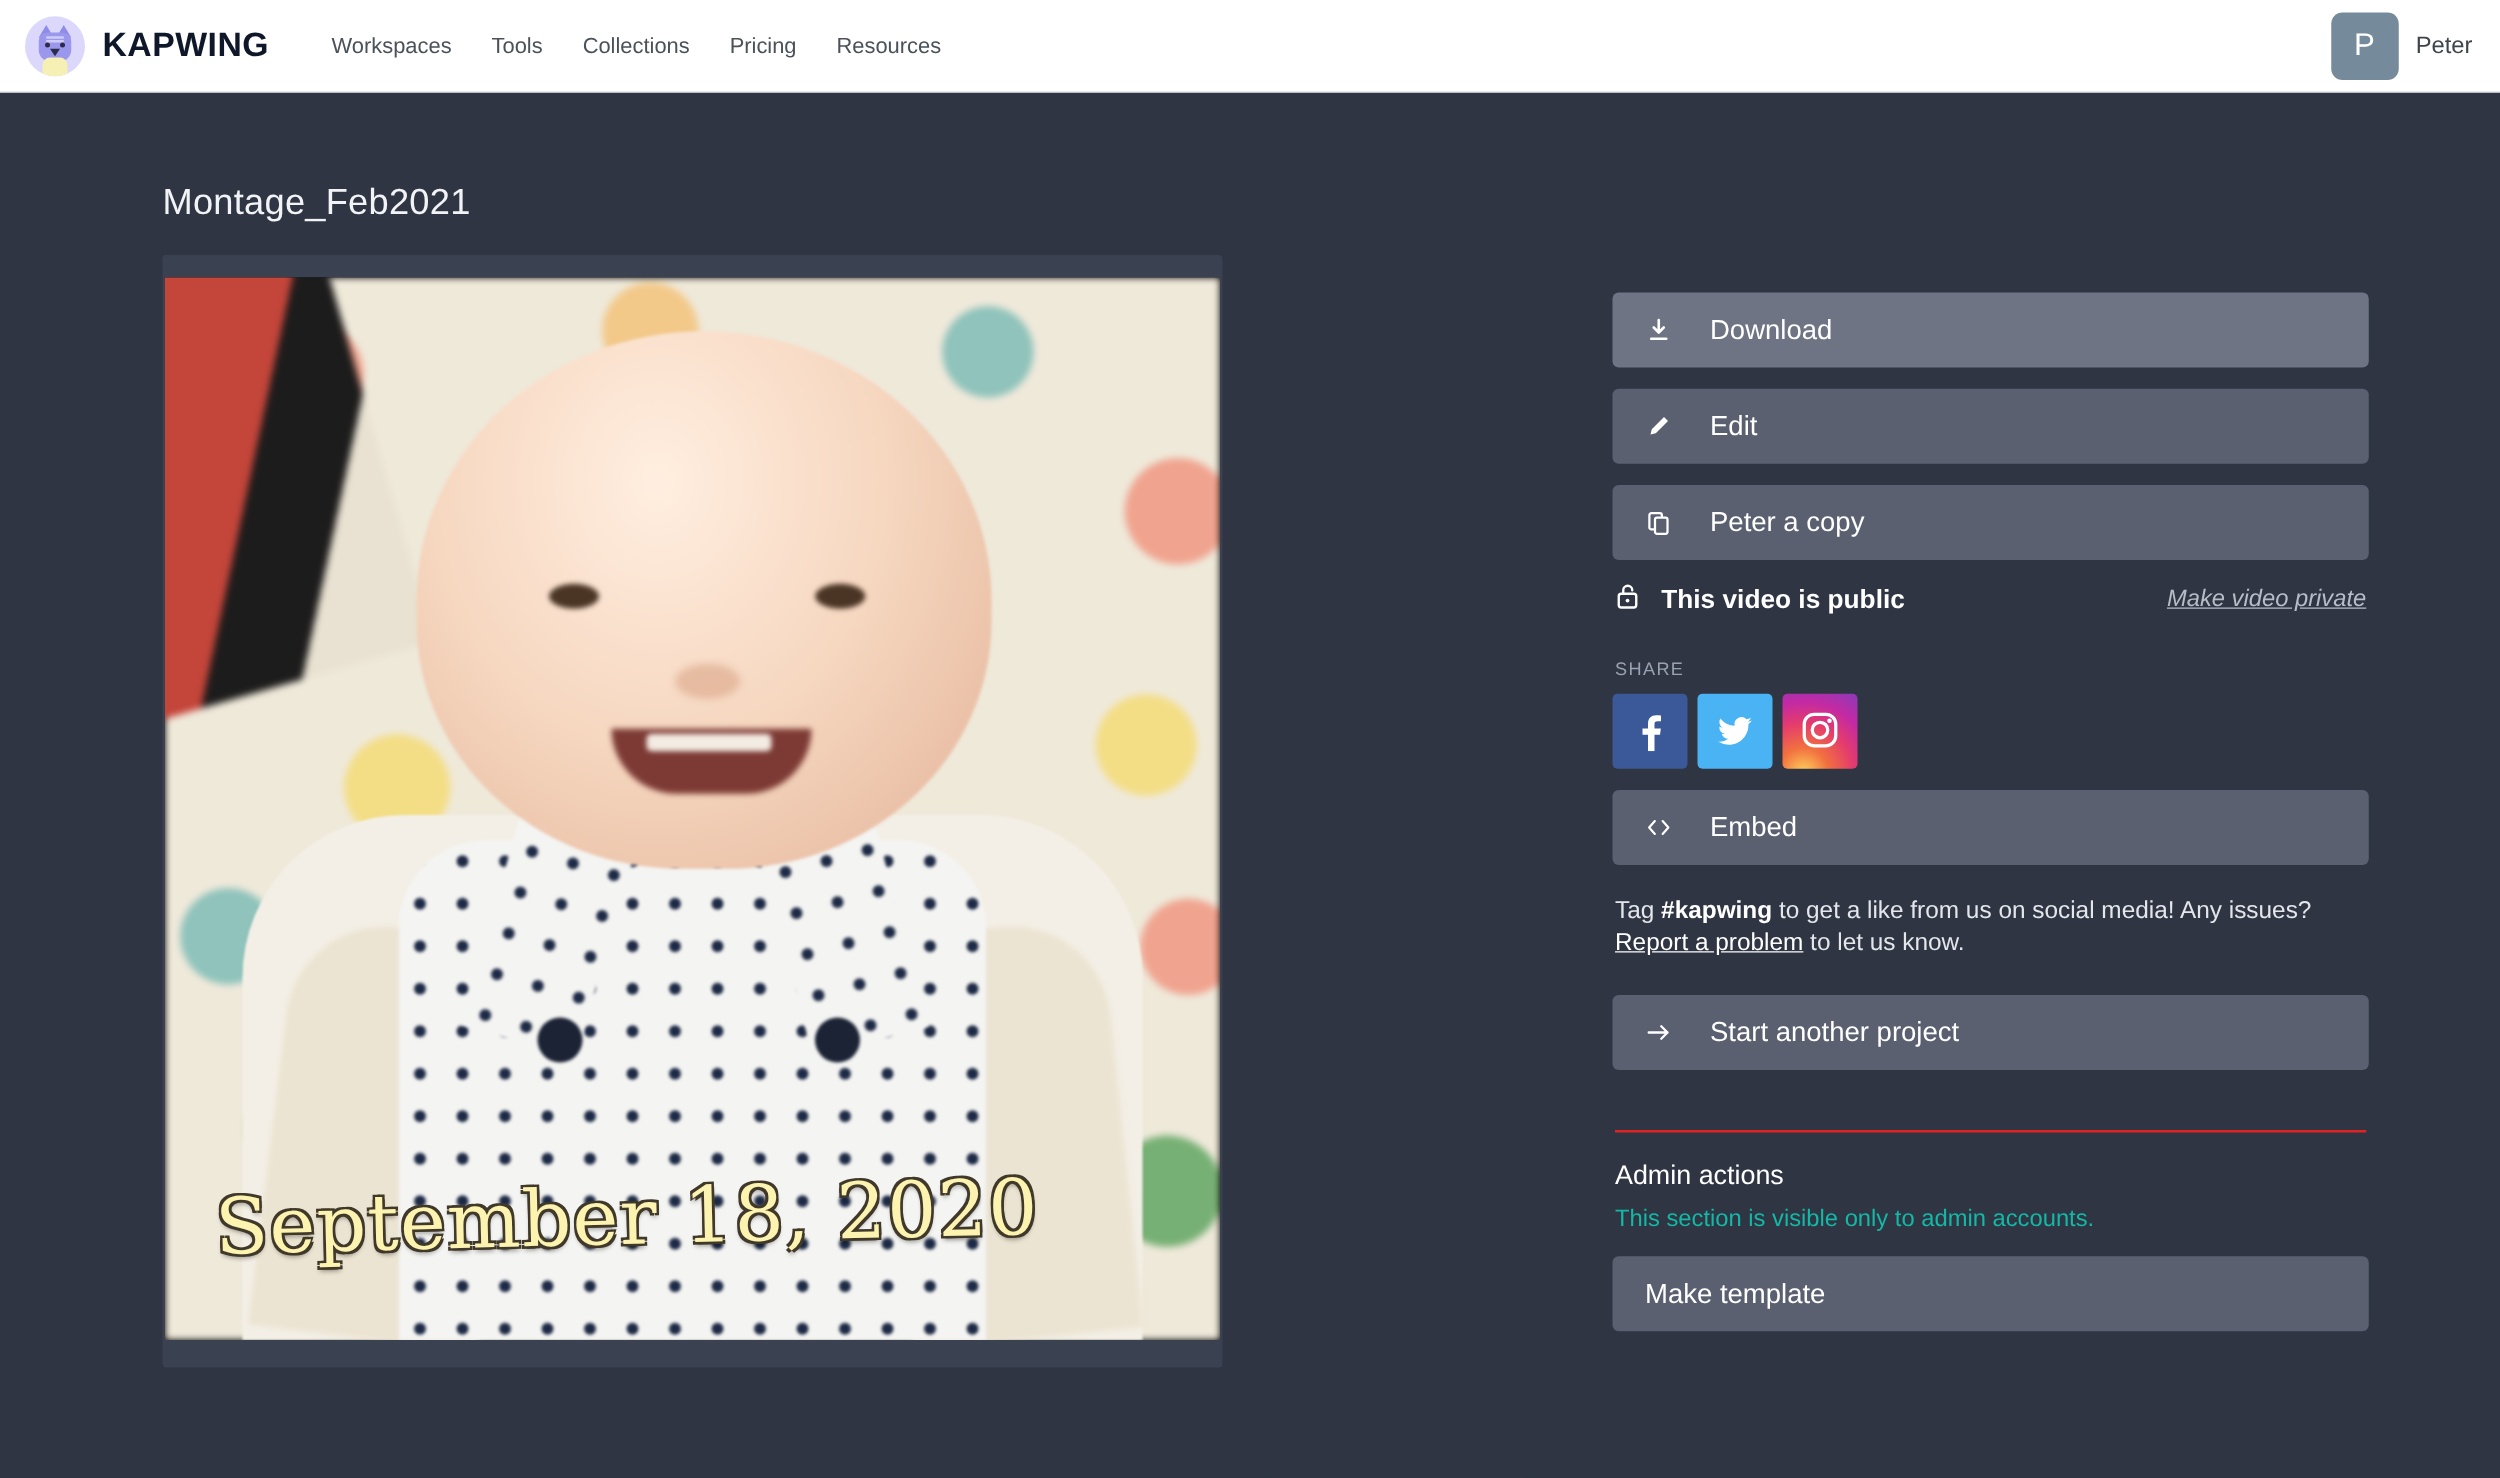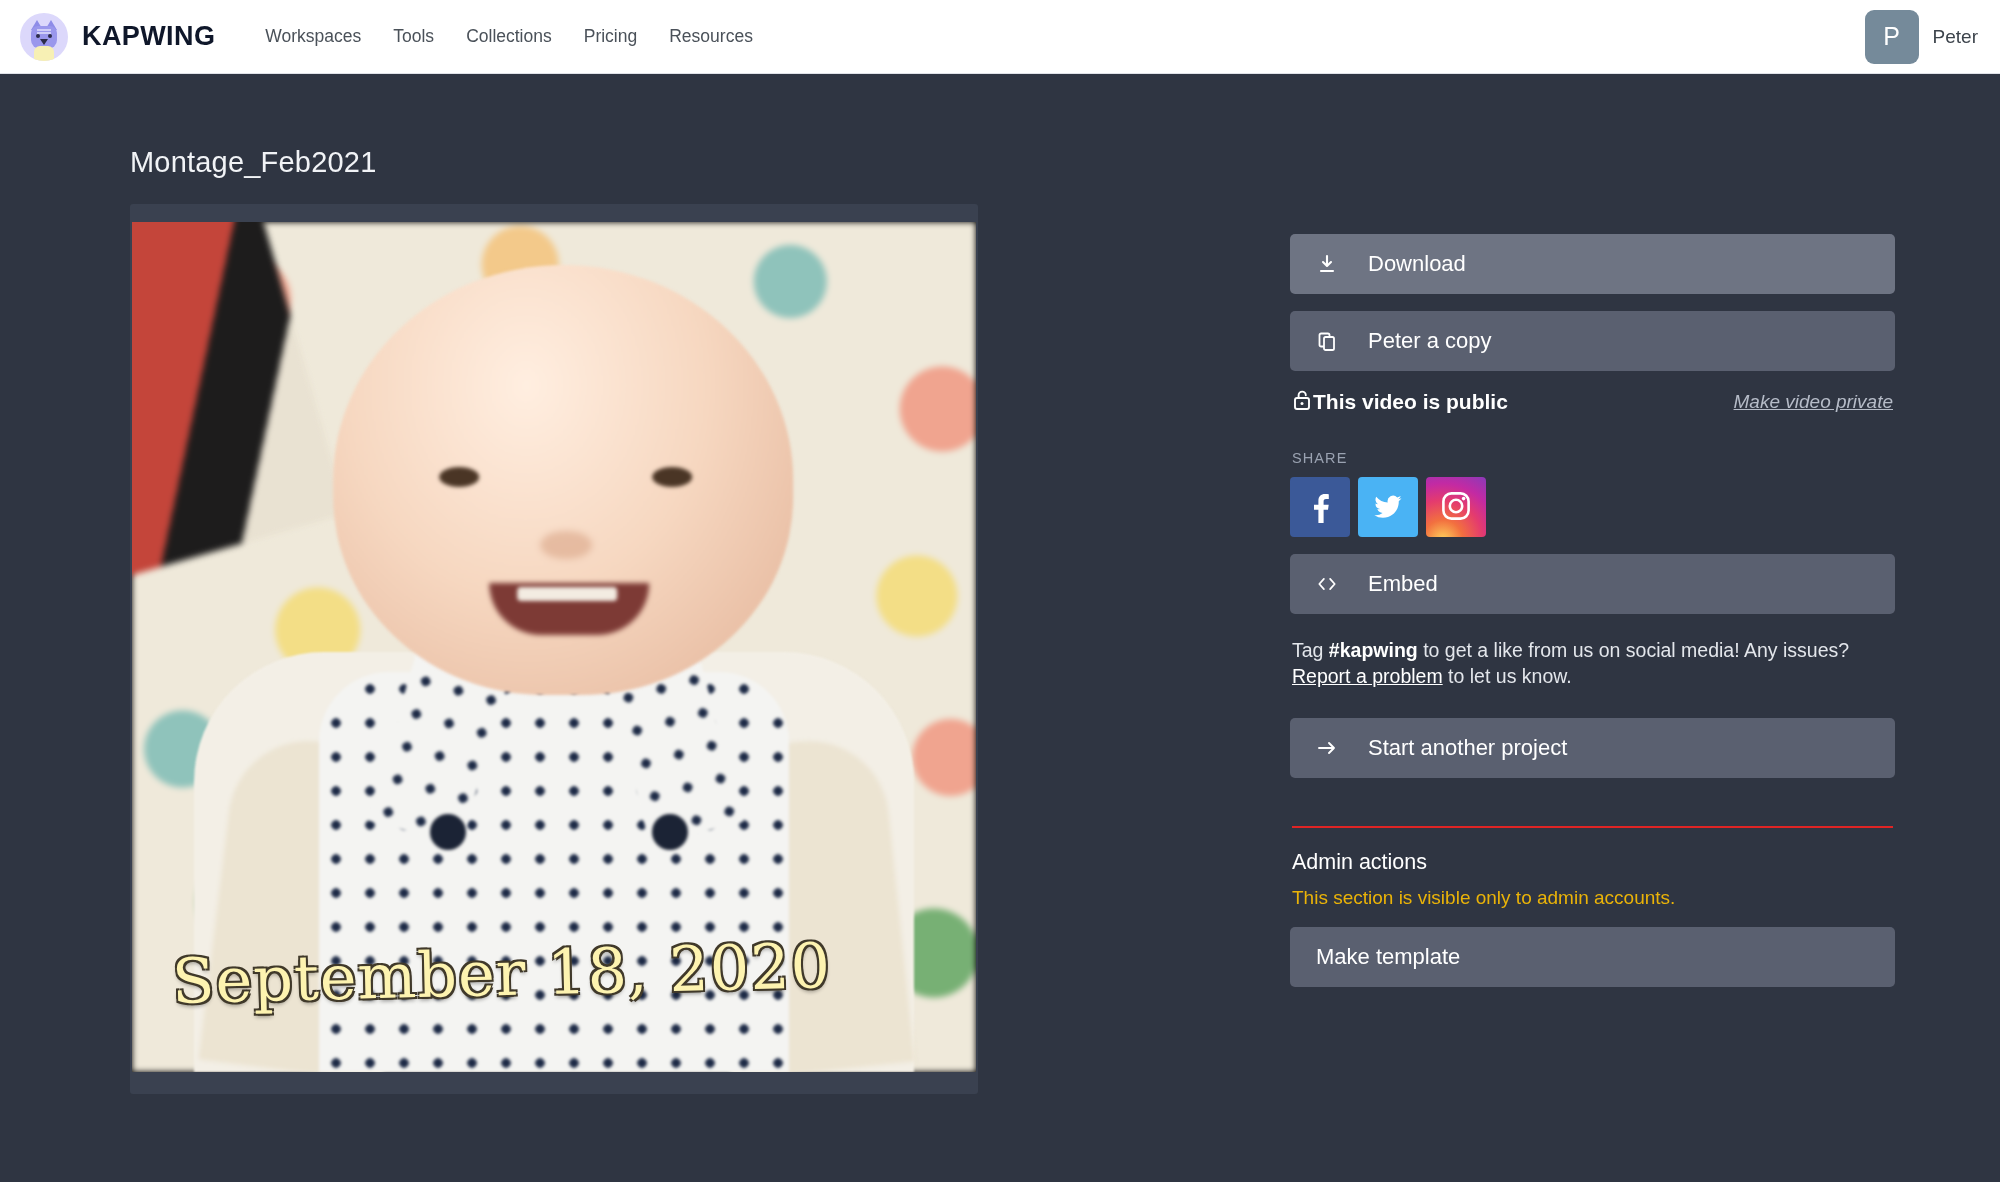--- a/index.html
+++ b/index.html
@@ -271,21 +271,21 @@
   .btn.hover { background: #6e7483; }
   .btn .bi { width: 22px; display: flex; align-items: center; justify-content: center; flex: none; }
   .btn .bi svg { display: block; }
 
   .privacy-row {
     display: flex;
     align-items: center;
     margin: 17px 0 0 0;
     padding: 0 2px;
   }
-  .privacy-left { display: flex; align-items: center; gap: 1px; }
+  .privacy-left { display: flex; align-items: center; gap: 17px; }
   .privacy-text { color: #ffffff; font-size: 21px; font-weight: bold; }
   .privacy-link {
     margin-left: auto;
     color: #b6bcc8;
     font-size: 19px;
     font-style: italic;
     text-decoration: underline;
     cursor: pointer;
   }
 
@@ -333,21 +333,21 @@
   }
   .tag-note b { font-weight: bold; color: #ffffff; }
   .tag-note u { text-decoration: underline; cursor: pointer; color: #ffffff; }
 
   .admin-divider {
     border: none;
     border-top: 2px solid #e02424;
     margin: 48px 2px 22px 2px;
   }
   .admin-title { color: #ffffff; font-size: 21.5px; margin: 0 2px 6px 2px; }
-  .admin-sub { color: #eab308; font-size: 19px; margin: 12px 2px 18px 2px; }
+  .admin-sub { color: #14b8a6; font-size: 19px; margin: 12px 2px 18px 2px; }
   .btn.plain { gap: 0; }
 </style>
 </head>
 <body>
 
 <div class="header">
 
   <div class="brand">
     <div class="brand-logo">
       <span class="cat-ear l"></span>
@@ -419,20 +419,28 @@
       <button class="btn hover">
         <span class="bi">
           <svg width="20" height="20" viewBox="0 0 20 20" fill="none">
             <path d="M10 2v9M6 8l4 4 4-4" stroke="#fff" stroke-width="2.1" stroke-linecap="round" stroke-linejoin="round"></path>
             <path d="M4 17h12" stroke="#fff" stroke-width="2.1" stroke-linecap="round"></path>
           </svg>
         </span>
         <span>Download</span>
       </button>
 
+      <button class="btn">
+        <span class="bi">
+          <svg width="20" height="20" viewBox="0 0 20 20" fill="none">
+            <path d="M14.2 2.6l3.2 3.2-9.8 9.8-4.2 1 1-4.2 9.8-9.8z" fill="#fff"></path>
+          </svg>
+        </span>
+        <span>Edit</span>
+      </button>
 
       <button class="btn">
         <span class="bi">
           <svg width="20" height="20" viewBox="0 0 20 20" fill="none">
             <rect x="2.5" y="2.5" width="10" height="13" rx="1.6" stroke="#fff" stroke-width="1.8"></rect>
             <rect x="7" y="6" width="10" height="13" rx="1.6" stroke="#fff" stroke-width="1.8" fill="#5a6070"></rect>
           </svg>
         </span>
         <span>Peter a copy</span>
       </button>

